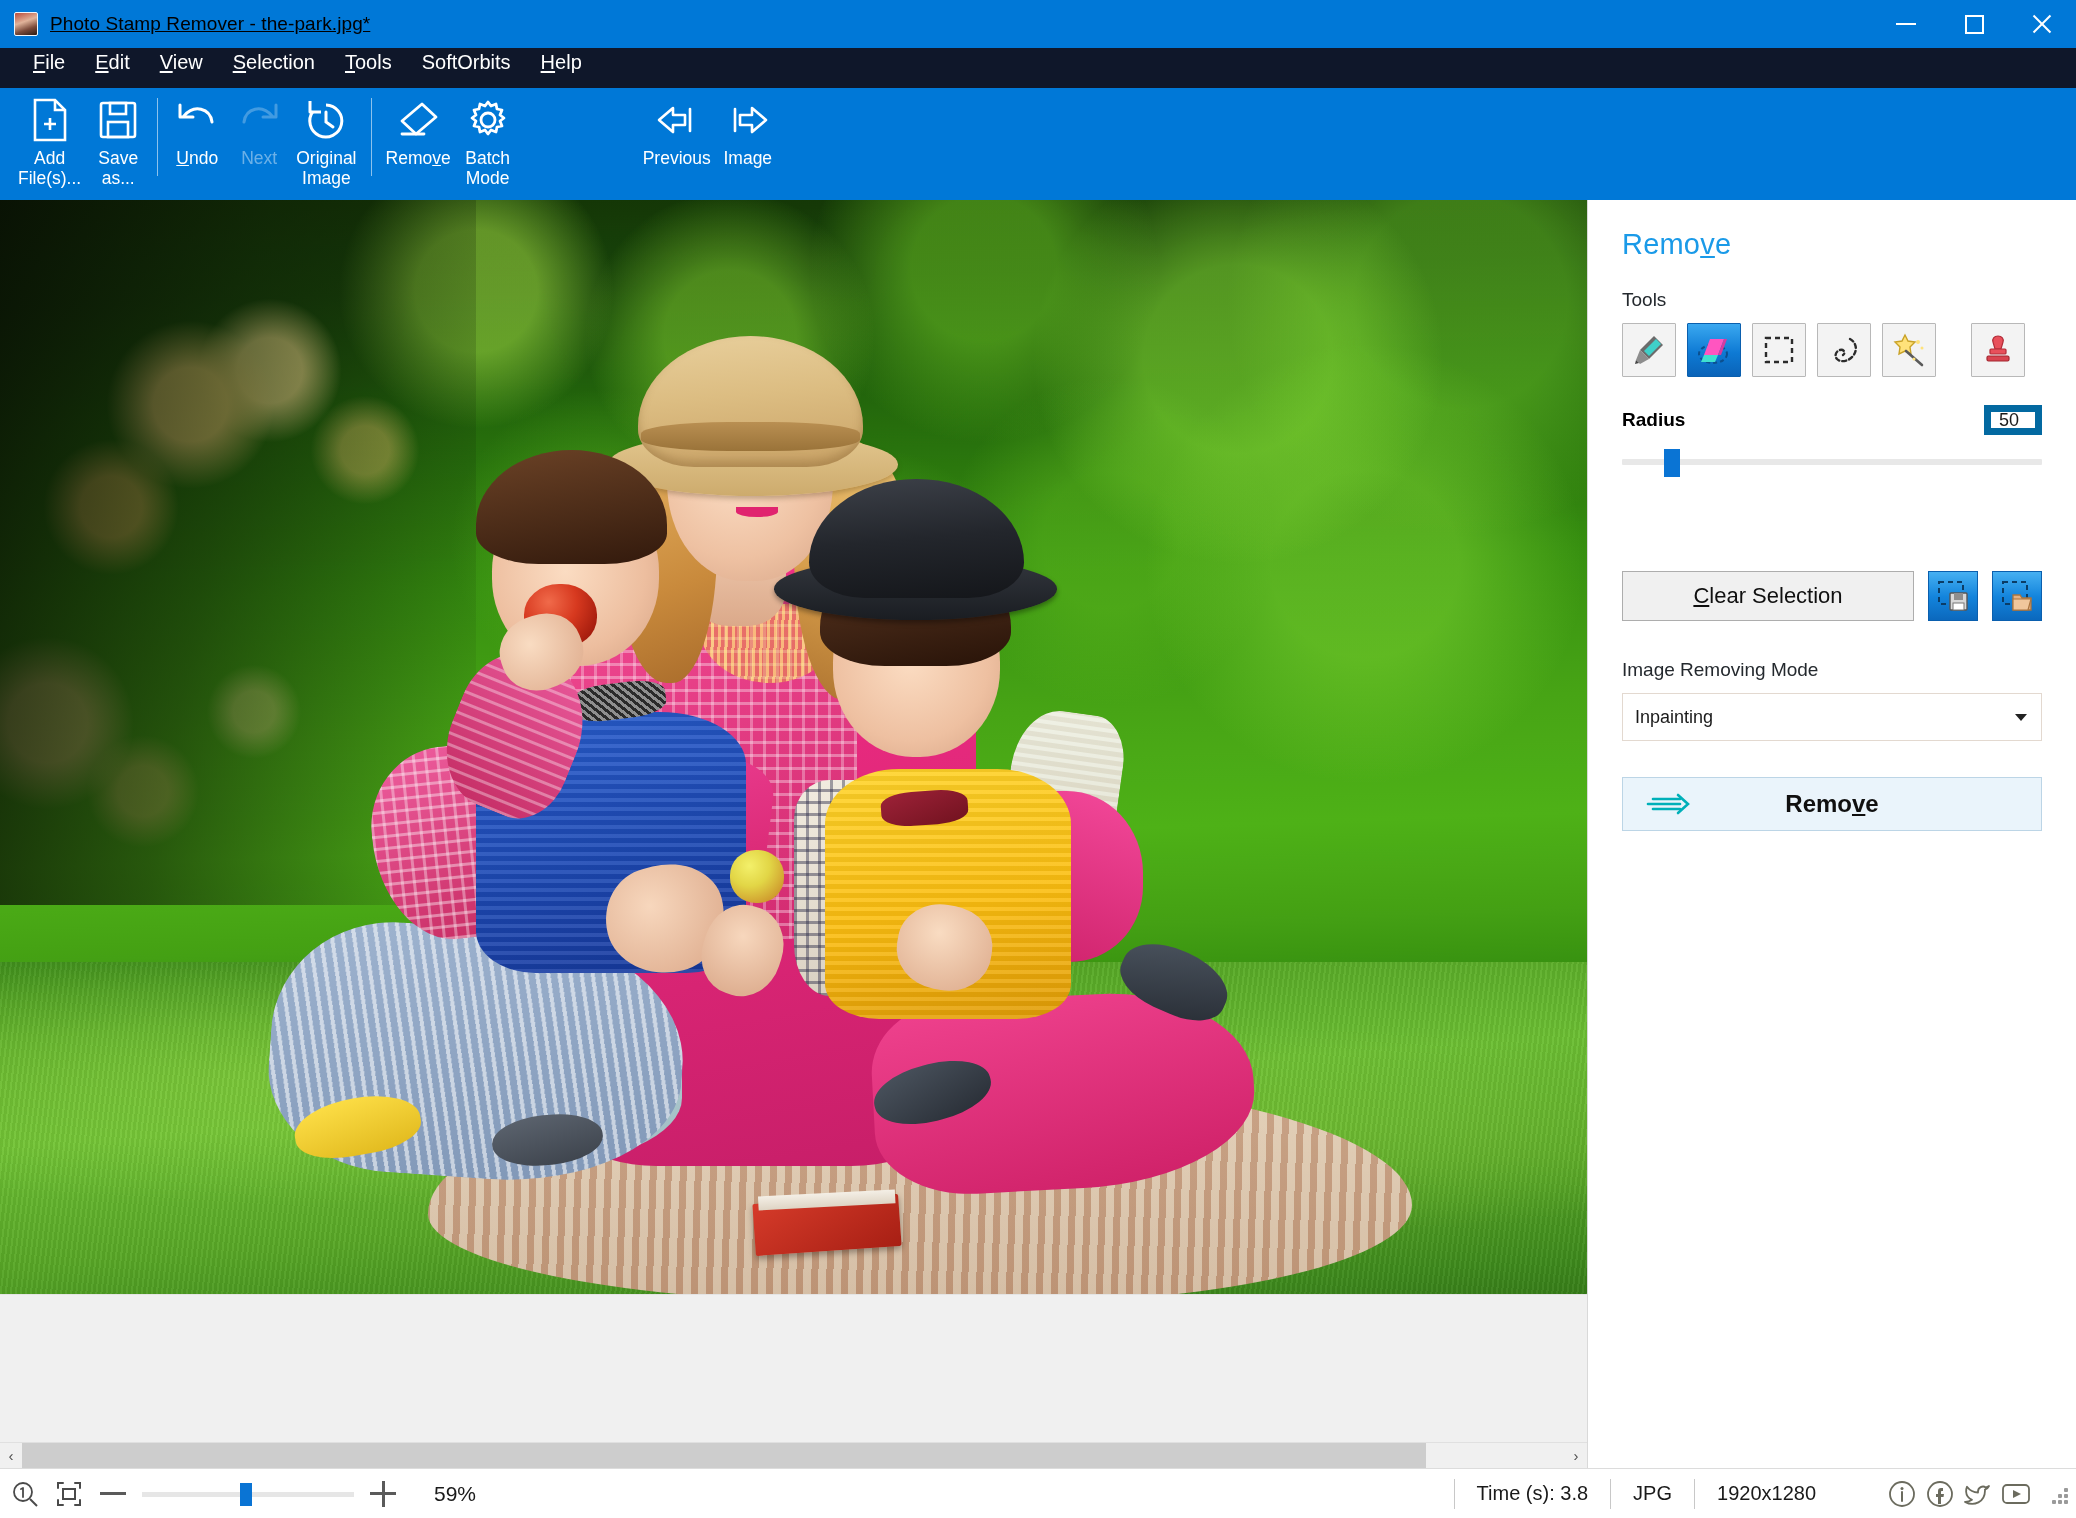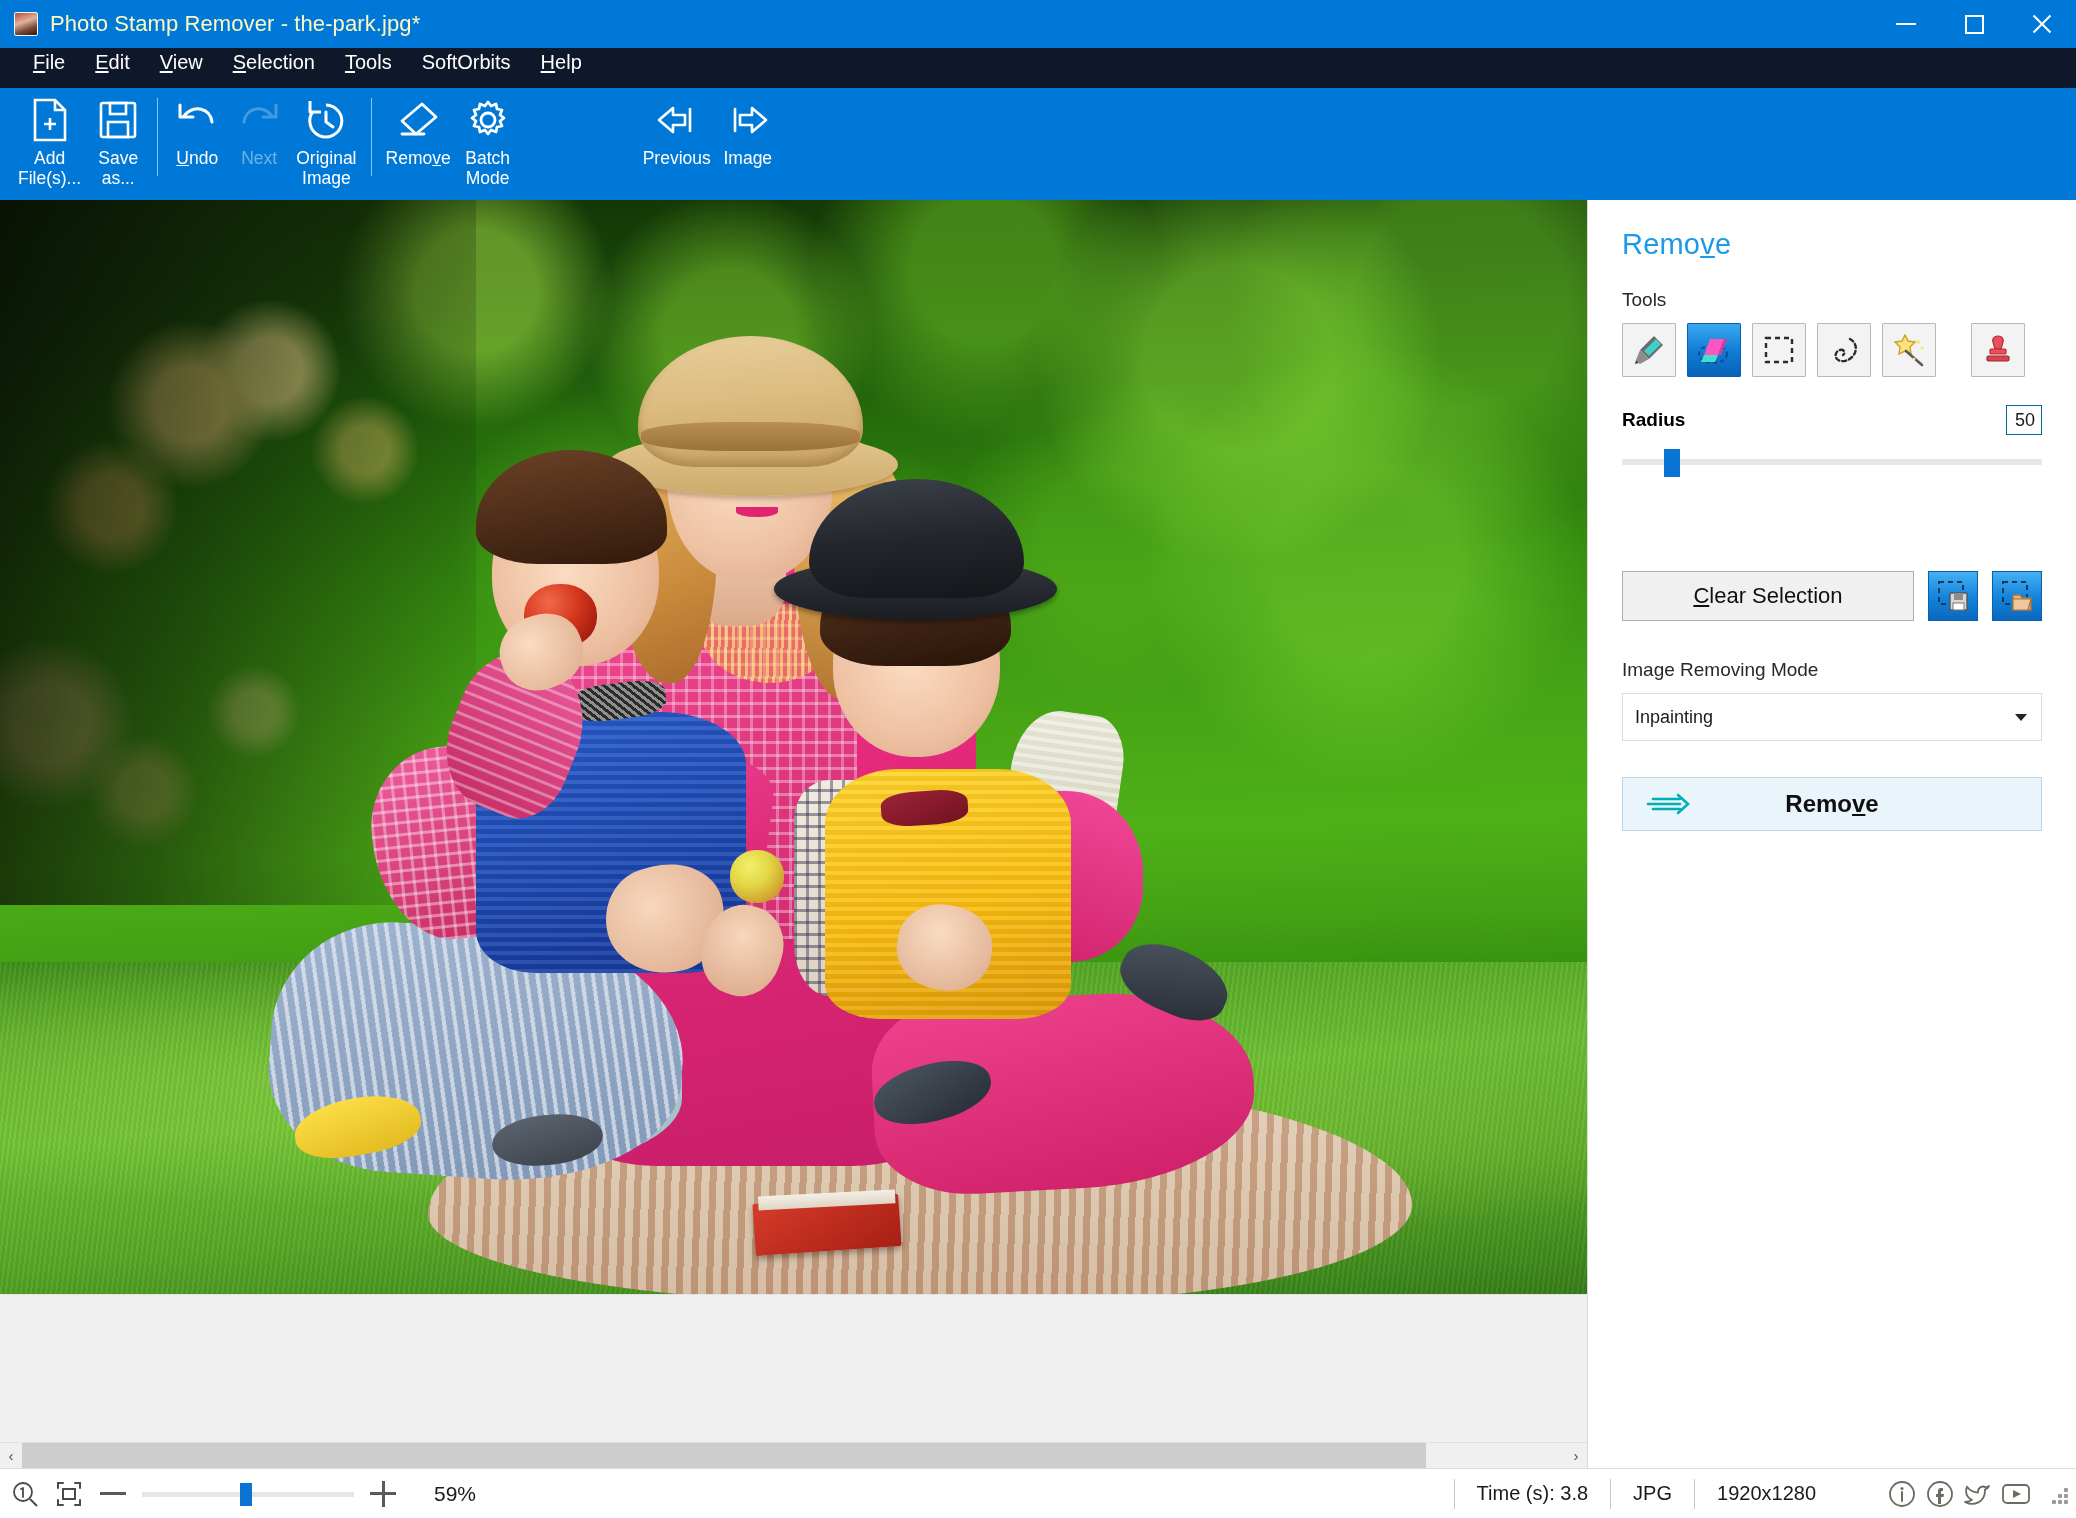--- a/index.html
+++ b/index.html
@@ -14,21 +14,21 @@
   
   .titlebar {
     height:48px; background:#0078D7; display:flex; align-items:center;
     flex:0 0 48px; position:relative;
   }
   .app-icon {
     width:24px; height:24px; margin-left:14px; margin-right:12px;
     background:linear-gradient(160deg,#b94b3a 0%, #e0b39a 40%, #7a4a3a 70%, #2a1a14 100%);
     border:1px solid #eef6fd; border-radius:2px; flex:0 0 24px;
   }
-  .title-text { color:#fef9c3; font-size:22px; letter-spacing:.1px; }
+  .title-text { color:#000000; font-size:19px; letter-spacing:.1px;text-decoration:underline; }
   .win-btns { position:absolute; right:0; top:0; height:48px; display:flex; }
   .win-btn {
     width:68px; height:48px; display:flex; align-items:center; justify-content:center;
     color:#fff;
   }
   .glyph-min { width:20px; height:2px; background:#fff; display:block; }
   .glyph-max { width:19px; height:19px; border:2px solid #fff; display:block; }
   .glyph-close { position:relative; width:22px; height:22px; display:block; }
   .glyph-close:before, .glyph-close:after {
     content:""; position:absolute; left:-1px; top:10px; width:24px; height:2px; background:#fff;
@@ -390,21 +390,21 @@
   .tool-btn.active {
     background:linear-gradient(180deg,#3aa8f0 0%, #0e7ad4 55%, #0a63b8 100%);
     border:1px solid #0a5fae;
   }
   .tool-btn.spaced { margin-left:24px; }
   .tool-btn svg { display:block; }
 
   .radius-row { display:flex; align-items:center; justify-content:space-between; margin-bottom:10px; }
   .radius-label { font-size:19px; color:#000000;font-weight:bold; }
   .radius-input {
-    width:36px; height:30px; border:1px solid #0369a1; background:#fff;
+    width:58px; height:30px; border:7px solid #0369a1; background:#fff;
     font-size:18px; color:#1a1a1a; text-align:left; padding-left:8px;
     font-family:"Liberation Sans", sans-serif;
   }
   .slider-wrap { position:relative; height:34px; margin-bottom:92px; }
   .slider-track { position:absolute; left:0; right:0; top:14px; height:6px; background:#e8e8e8; border-radius:1px;}
   .slider-thumb { position:absolute; left:42px; top:4px; width:16px; height:28px; background:#0a74d4; }
 
   .clear-row { display:flex; align-items:center; gap:14px; margin-bottom:38px; }
   .clear-btn {
     flex:1 1 auto; height:50px; background:#f0f0f0; border:1px solid #adadad;

